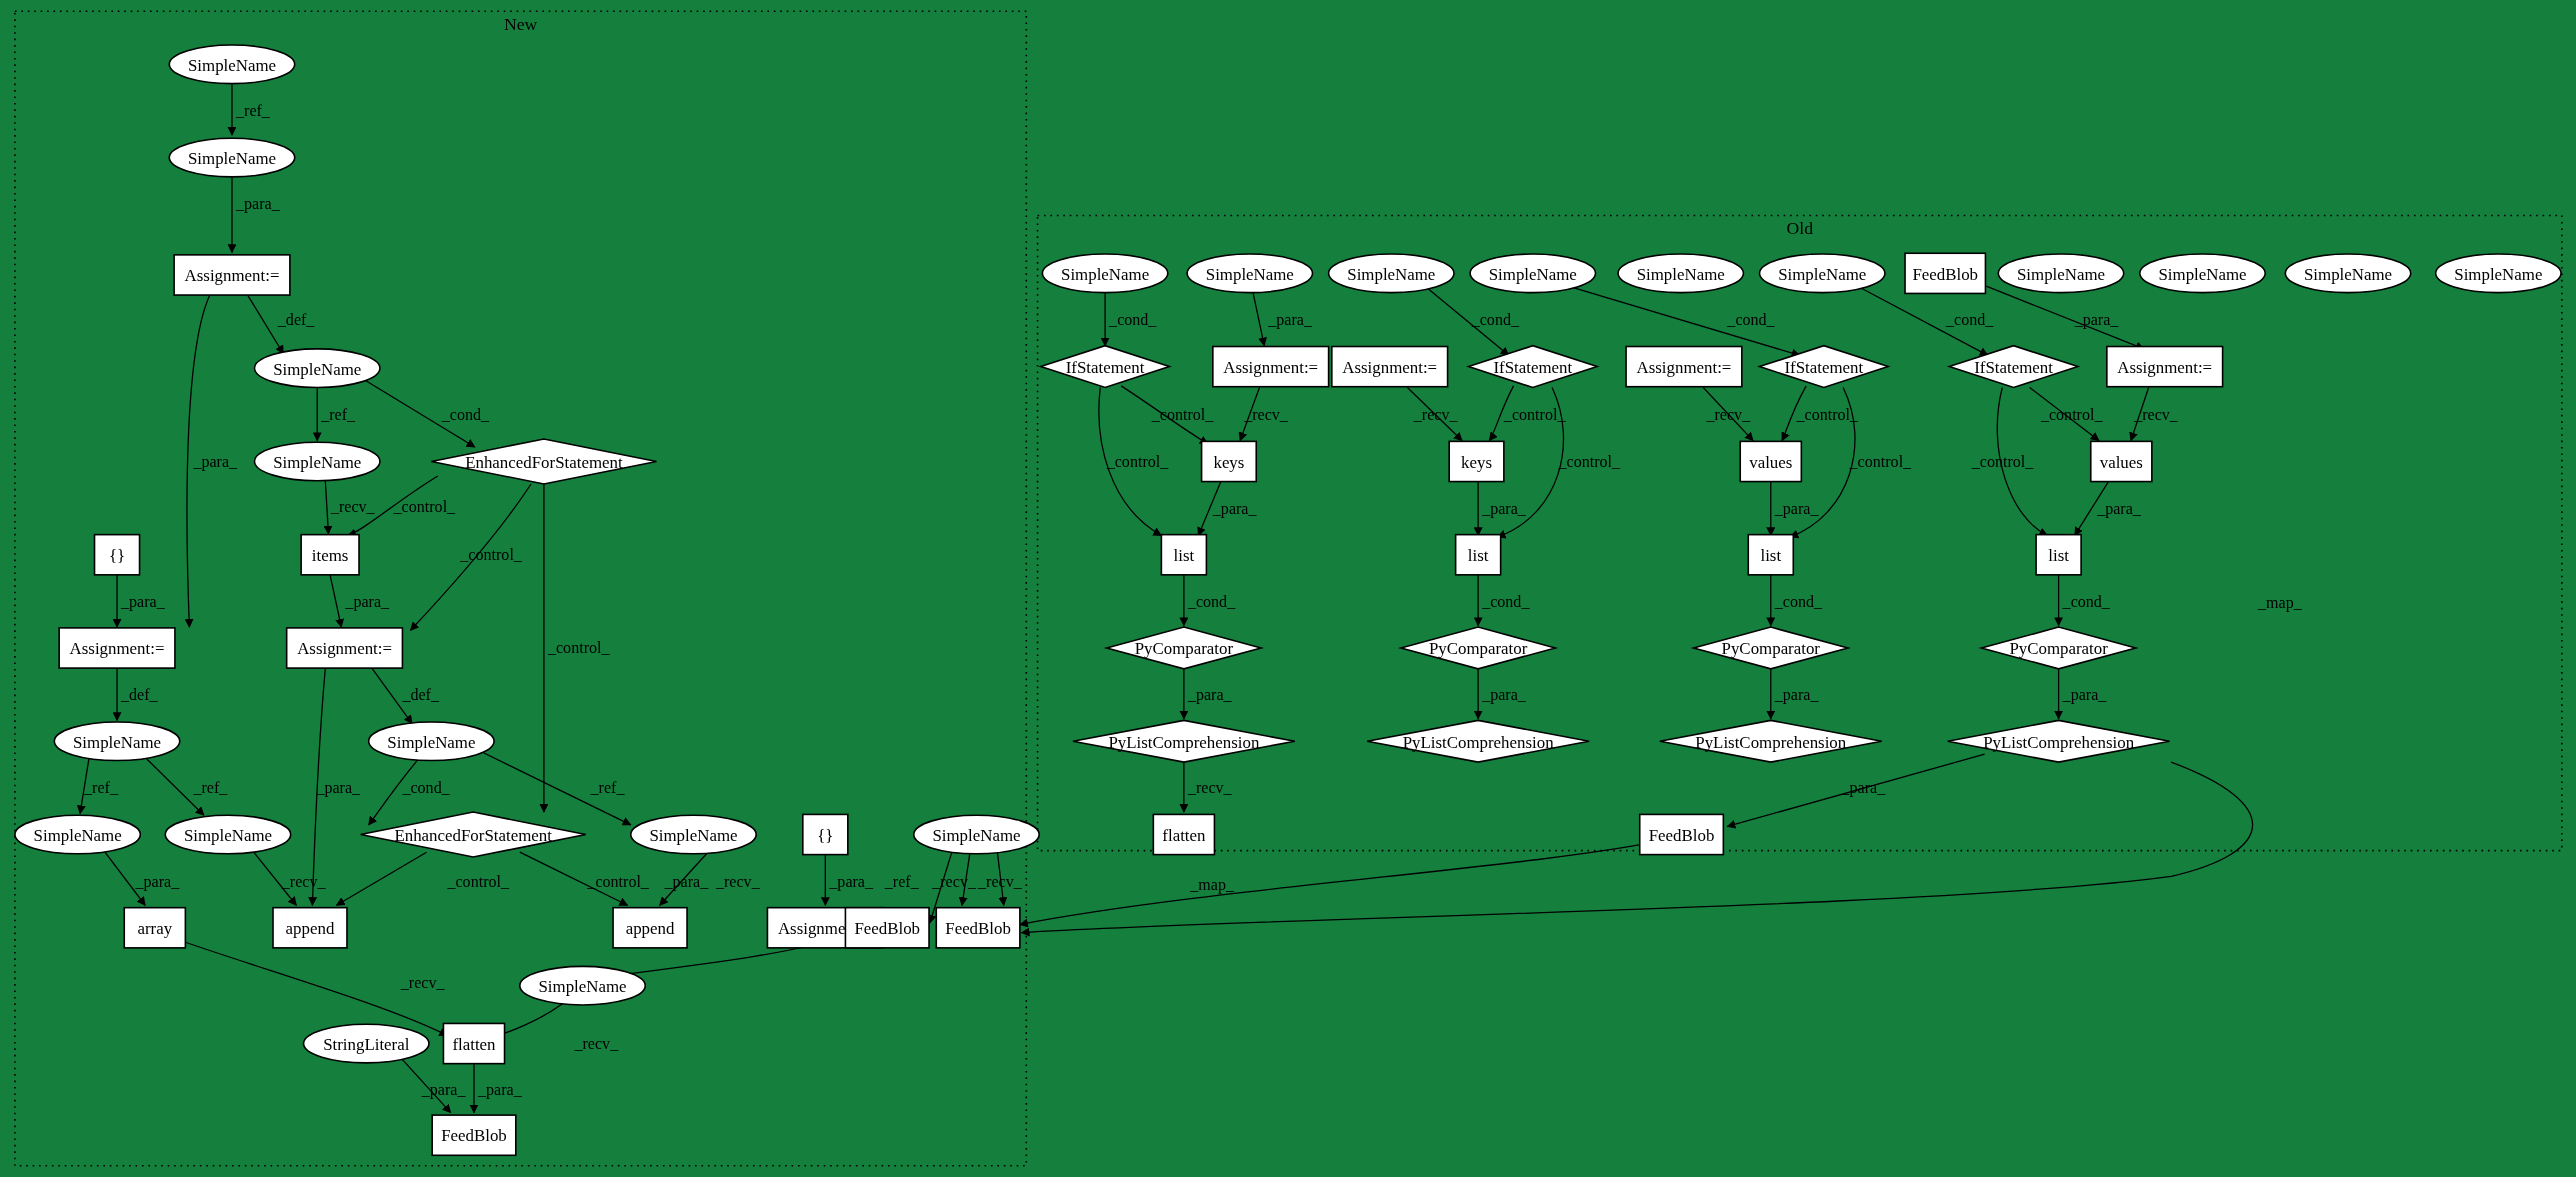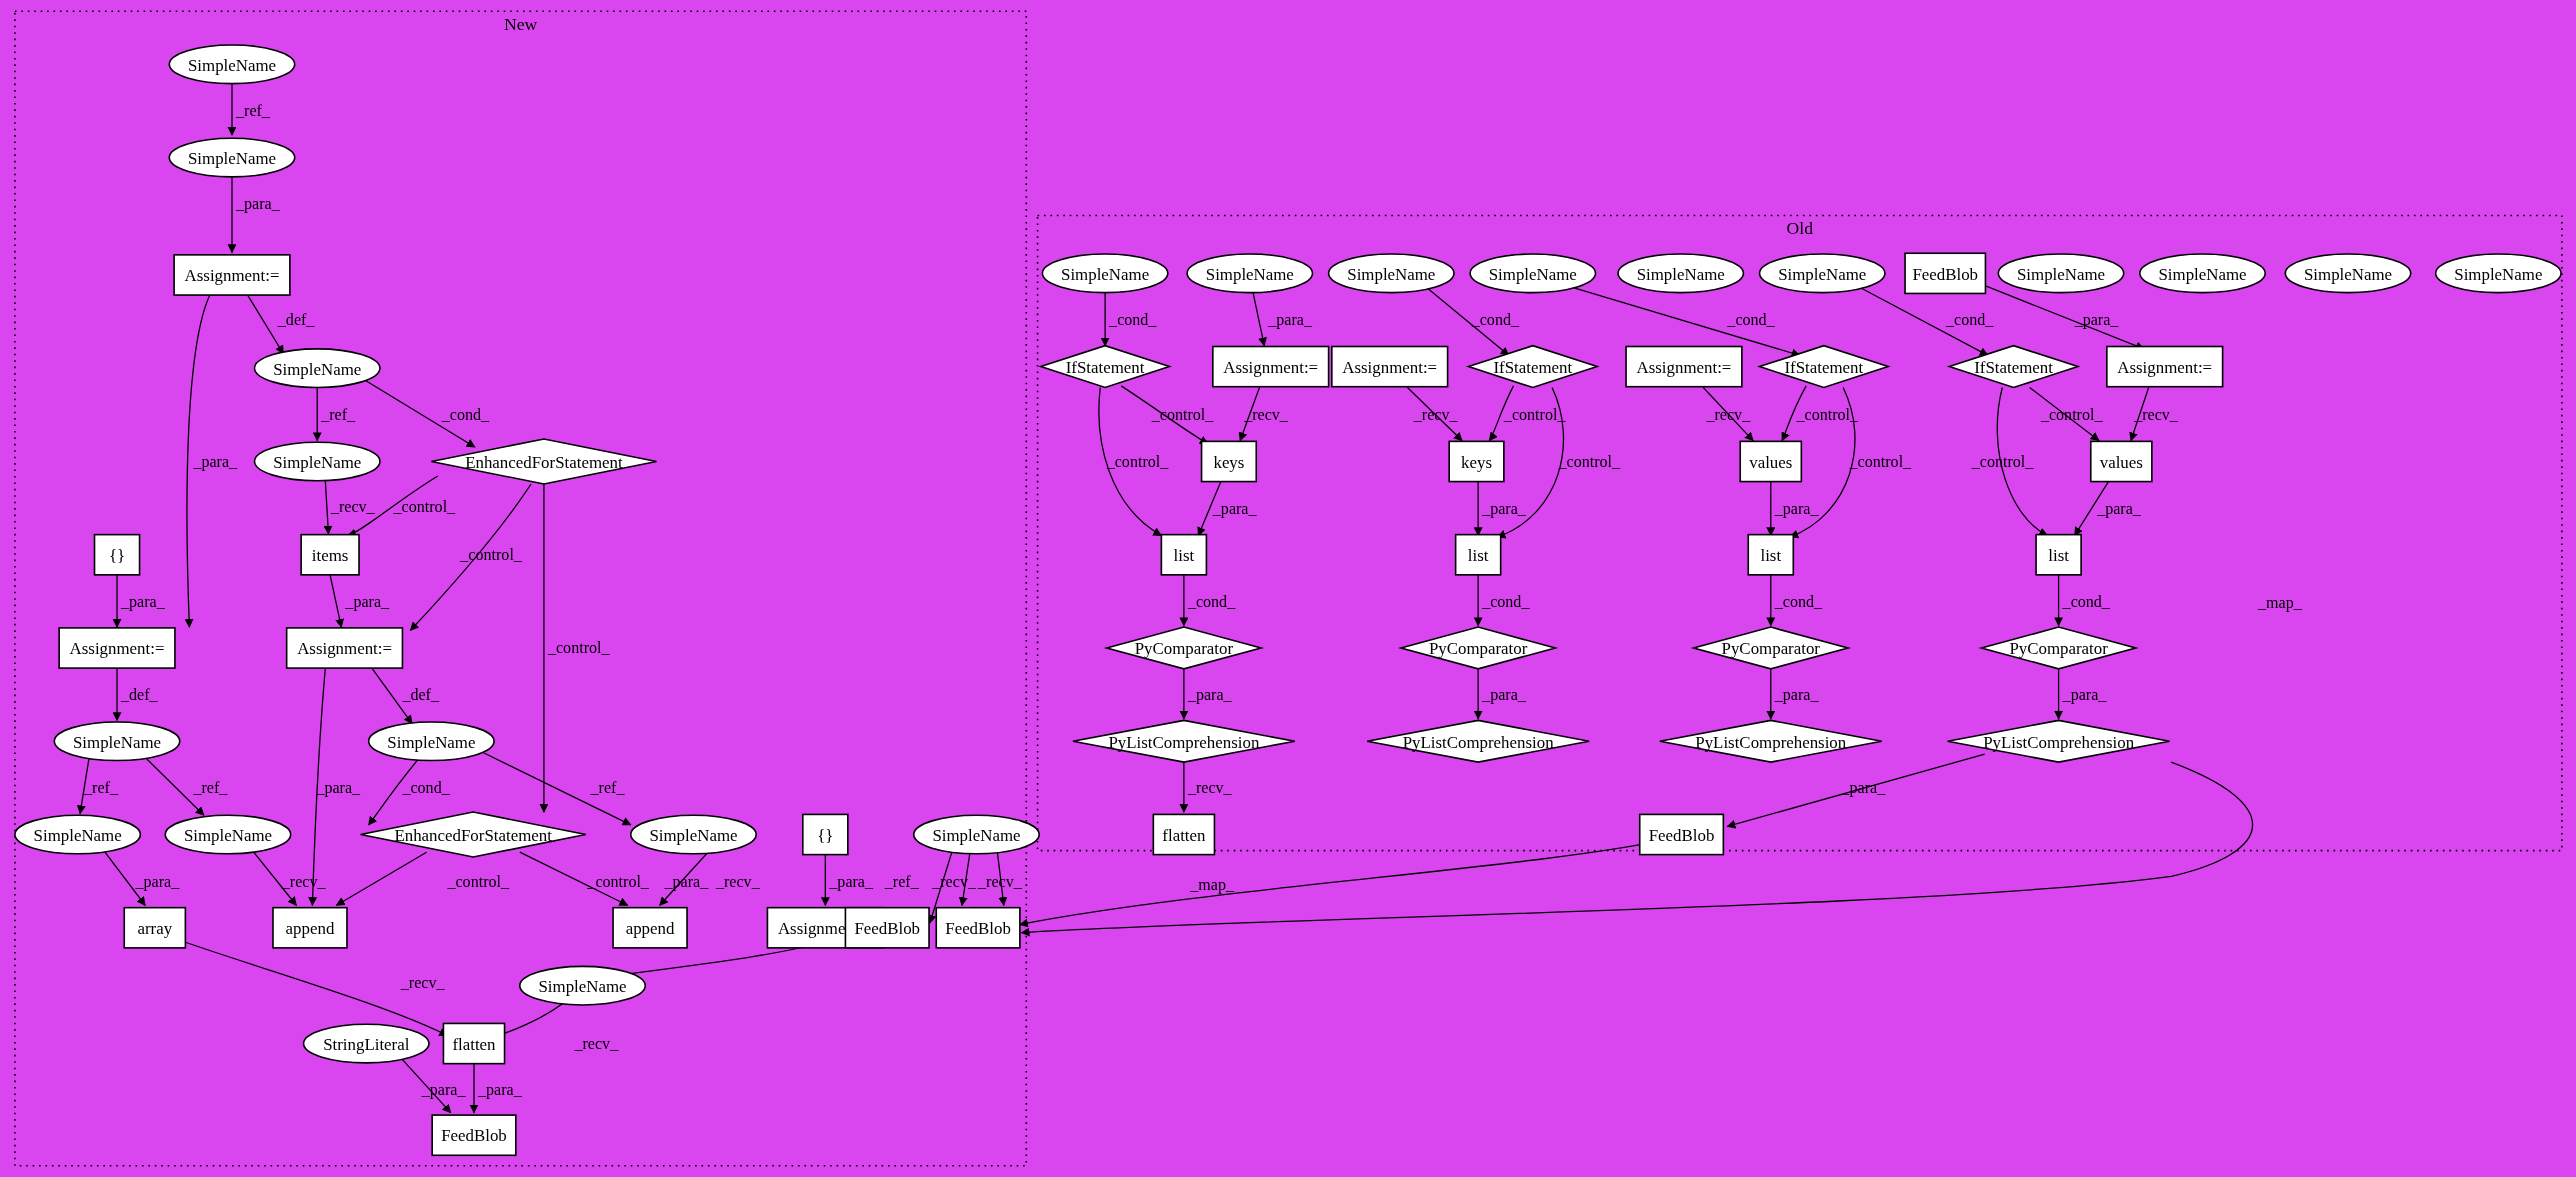--- a/index.html
+++ b/index.html
@@ -1,16 +1,16 @@
 <!DOCTYPE html>
 <html style="font-size:13px"><head>
 <meta charset="utf-8">
 <style>
   html,body{margin:0;padding:0;background:#ffffff;}
-  #canvas{position:relative;width:2576px;height:1177px;background:#d946ef;
+  #canvas{position:relative;width:2576px;height:1177px;background:#15803d;
           font-family:"Liberation Serif","DejaVu Serif",serif;}
   svg{display:block;}
   .node-shape{fill:#ffffff;stroke:#000000;stroke-width:2;}
   .node-label{font-family:"Liberation Serif","DejaVu Serif",serif;font-size:21px;fill:#000;
               text-anchor:middle;dominant-baseline:central;}
   .edge{fill:none;stroke:#000000;stroke-width:1.6;}
   .edge-label{font-family:"Liberation Serif","DejaVu Serif",serif;font-size:20px;fill:#000;
               text-anchor:start;dominant-baseline:central;}
   .cluster-box{fill:none;stroke:#000000;stroke-width:2;stroke-dasharray:2 6;stroke-linecap:butt;}
   .cluster-label{font-family:"Liberation Serif","DejaVu Serif",serif;font-size:22px;fill:#000;

